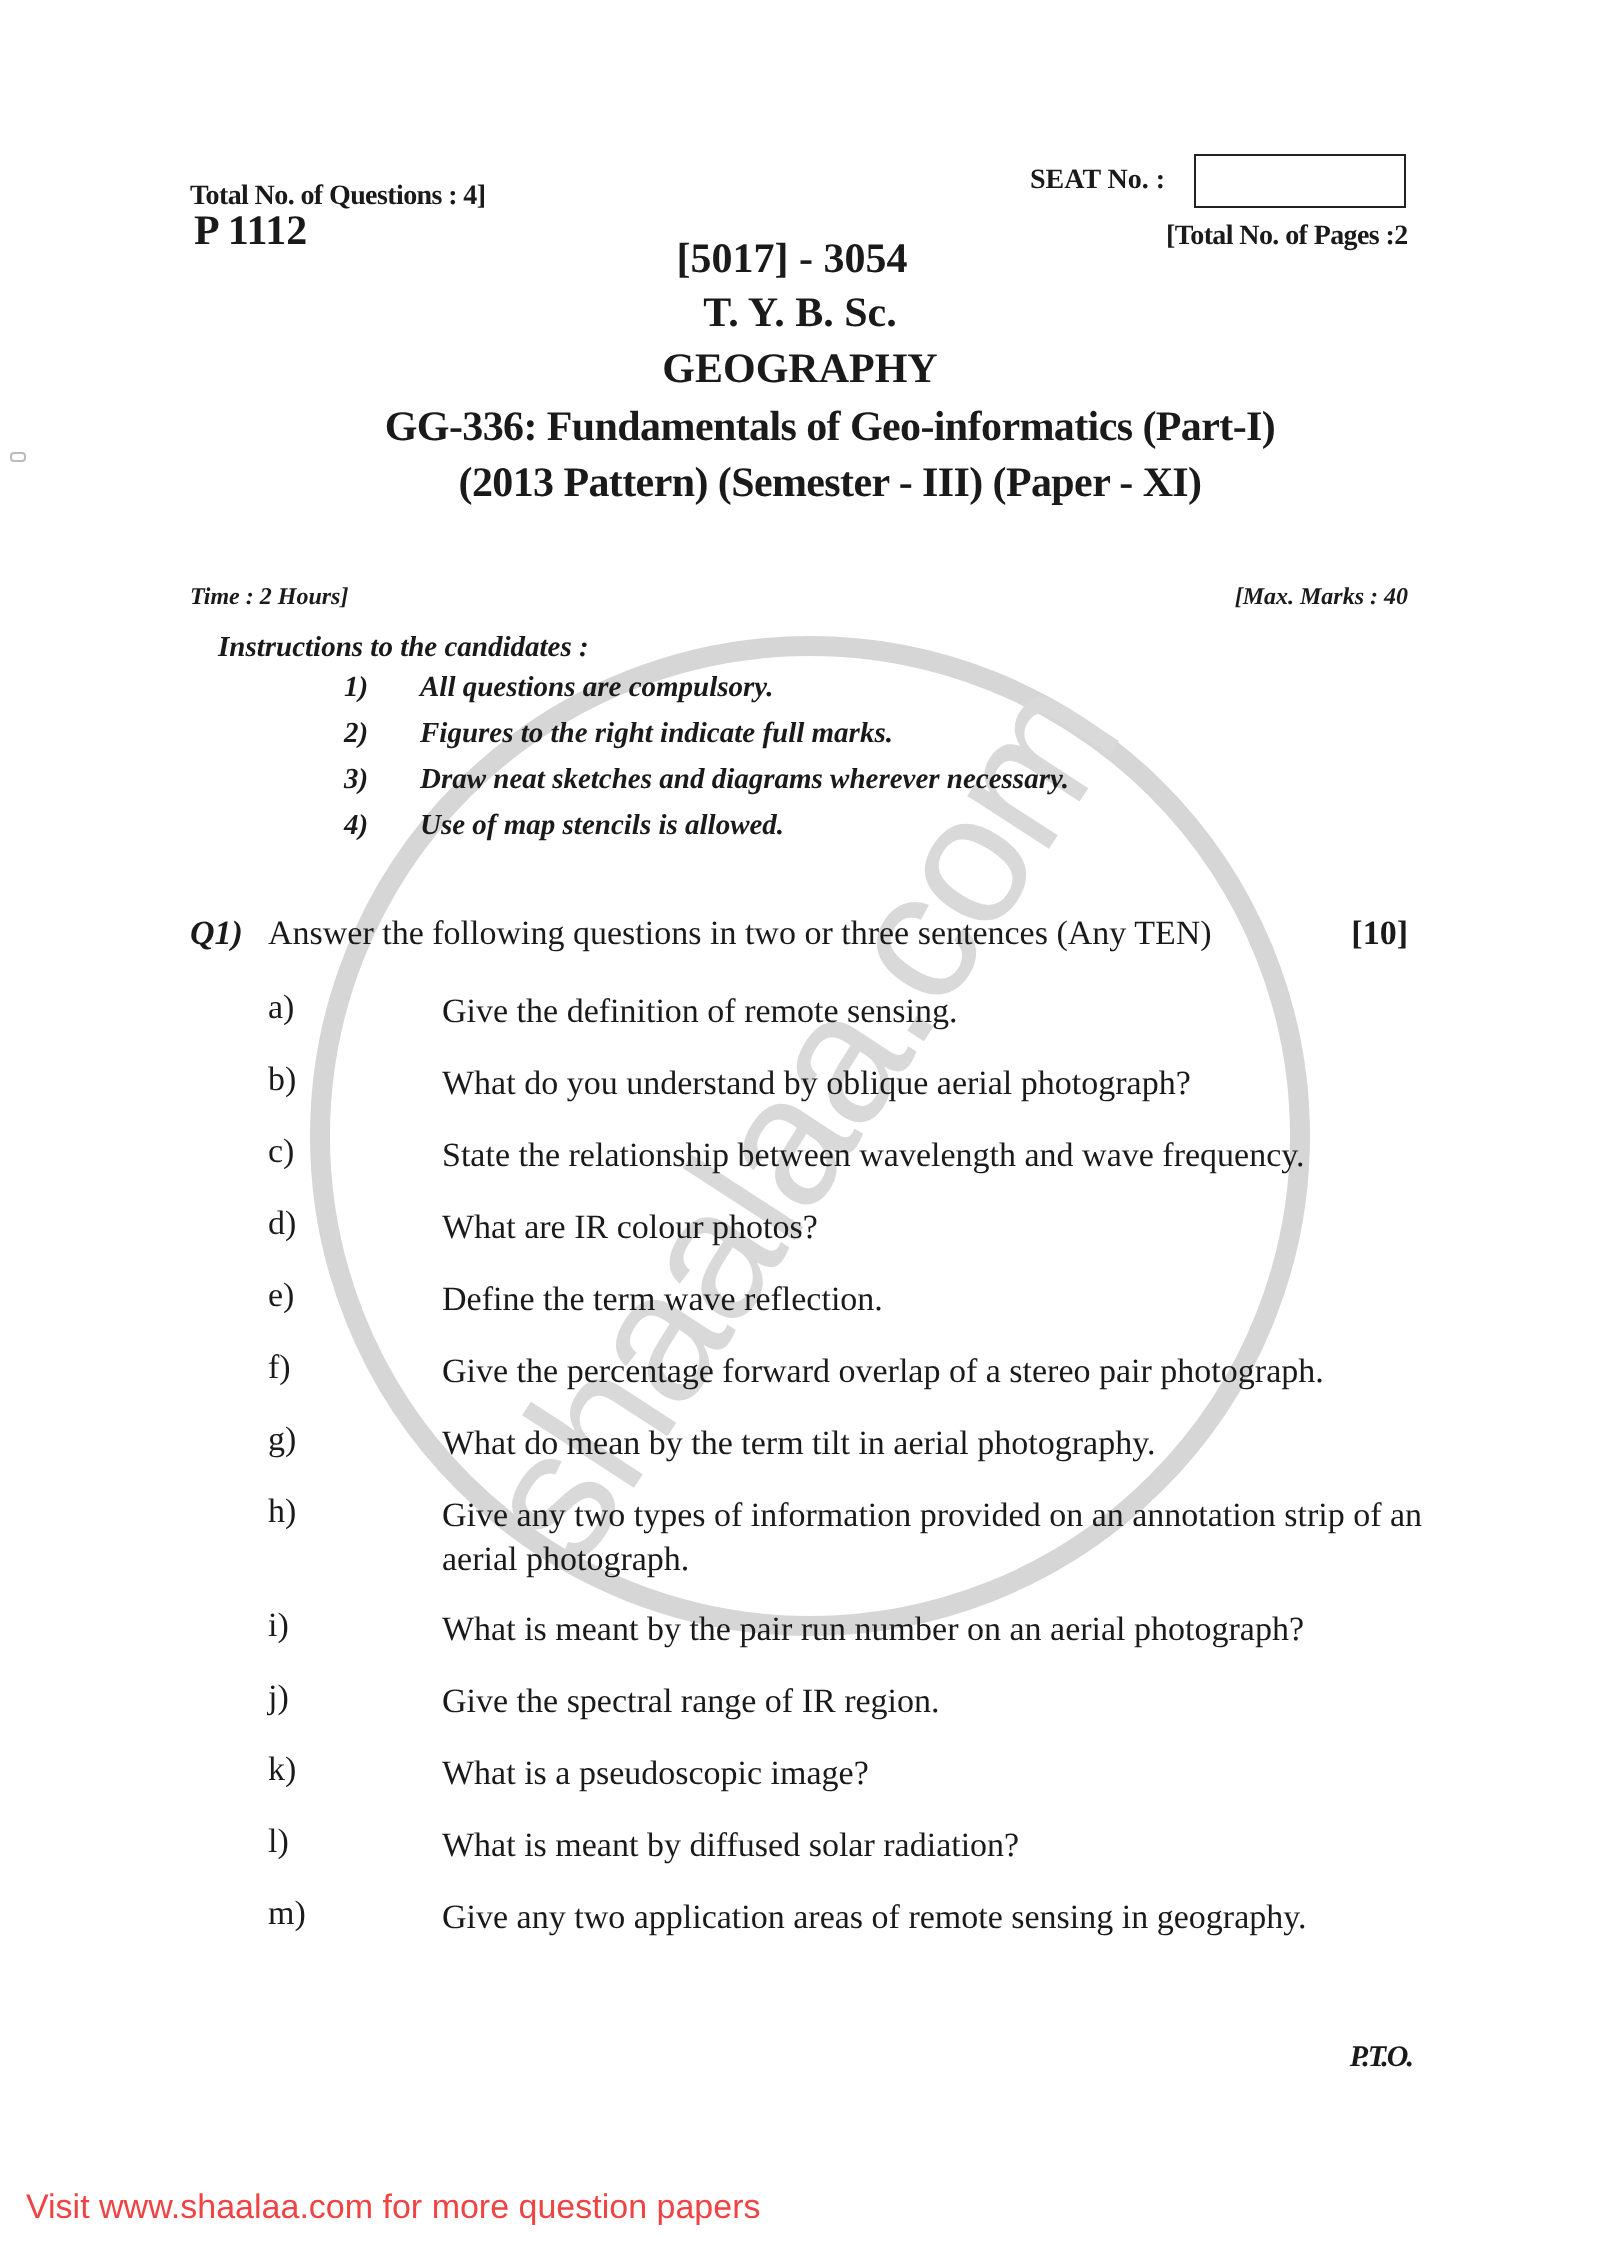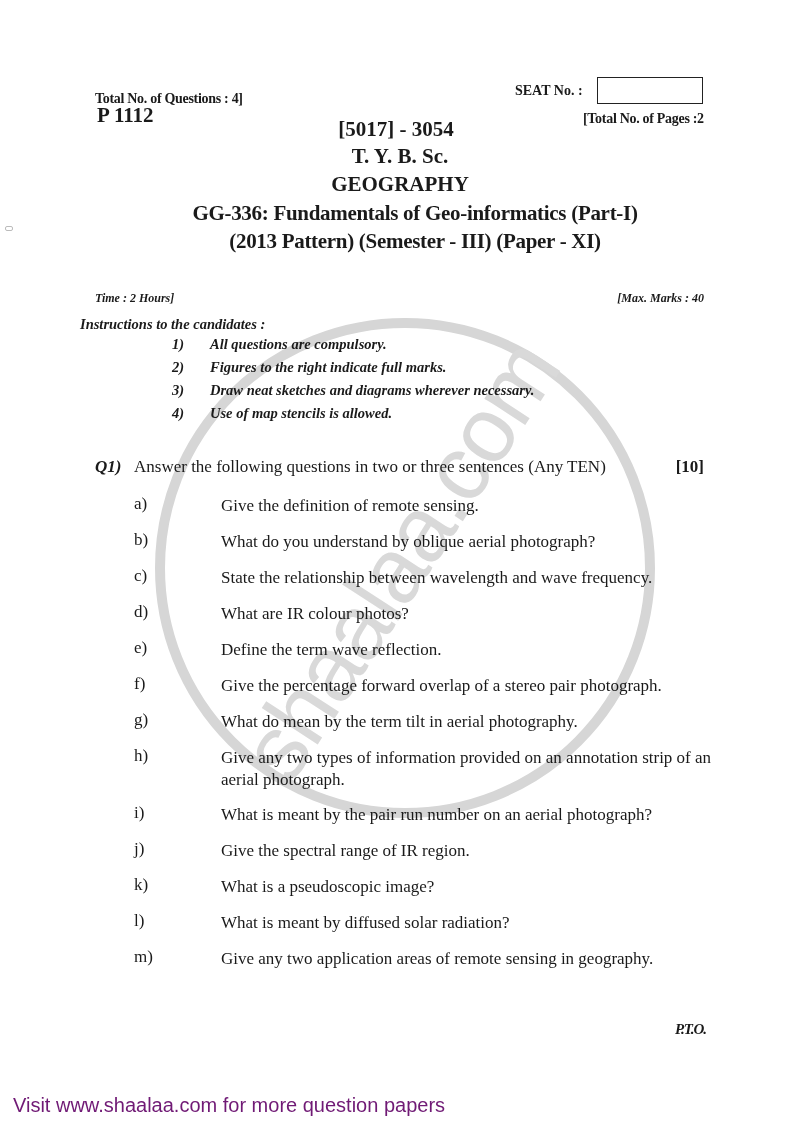--- a/index.html
+++ b/index.html
@@ -24,35 +24,35 @@
 
   .title-block { left:0; width:800px; text-align:center; font-weight:bold; }
   .t1 { top:117px; font-size:21px; left:-4px; }
   .t2 { top:144px; font-size:21px; }
   .t3 { top:172px; font-size:21px; }
   .t4 { top:201px; font-size:21px; letter-spacing:-0.3px; left:15px; }
   .t5 { top:229px; font-size:21px; letter-spacing:-0.3px; left:15px; }
 
   .time { left:95px; top:291px; font-size:12px; font-weight:bold; font-style:italic; }
   .marks { right:96px; top:291px; font-size:12px; font-weight:bold; font-style:italic; }
-  .instr-head { left:80px; top:316px; font-size:14.5px; font-weight:bold; font-style:italic; }
+  .instr-head { left:109px; top:316px; font-size:14.5px; font-weight:bold; font-style:italic; }
   .instr { left:172px; font-size:14.5px; font-weight:bold; font-style:italic; }
   .instr .num { position:absolute; left:0; }
   .instr .txt { position:absolute; left:38px; white-space:nowrap;font-style:italic; }
 
   .q1-num { left:95px; top:457px; font-size:17px; font-weight:bold; font-style:italic; }
   .q1-text { left:134px; top:457px; font-size:17px; white-space:nowrap; }
   .q1-marks { right:96px; top:457px; font-size:17px; font-weight:bold; }
 
   .sub { left:134px; font-size:17px; }
   .sub .lbl { position:absolute; left:0; }
   .sub .txt { position:absolute; left:39px; white-space:nowrap; line-height:23px;margin-left:48px; }
 
   .pto { right:94px; top:1021px; font-size:15px; font-weight:bold; font-style:italic; letter-spacing:-1px; }
-  .footer { left:13px; top:1094px; font-size:20px; color:#701a75; }
+  .footer { left:13px; top:1094px; font-size:17px; color:#ef4444; }
   .edge-mark { left:5px; top:226px; width:6px; height:3px; border:1px solid #bbb; border-radius:2px; }
 </style>
 </head>
 <body>
 
 <div class="watermark"></div>
 <div class="wm-text">shaalaa.com</div>
 
 <div class="content">
   <div class="abs edge-mark"></div>

